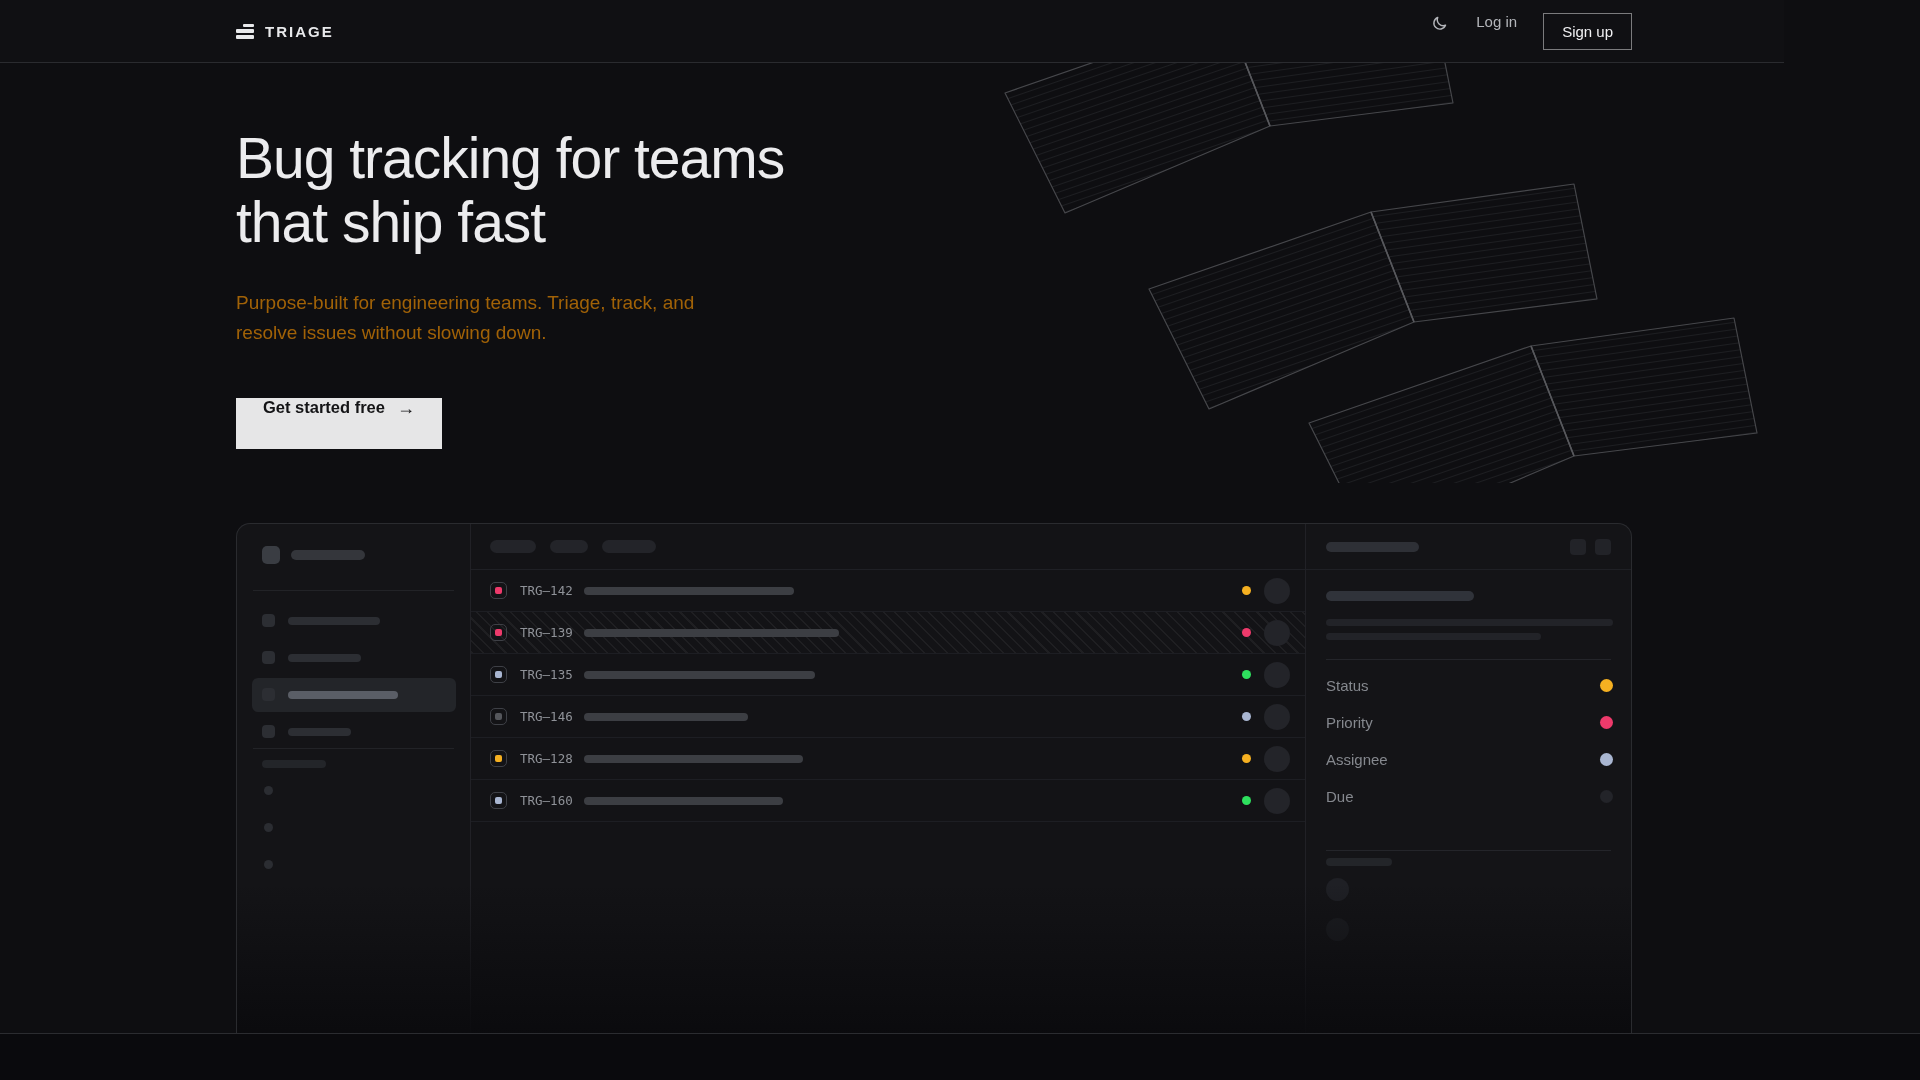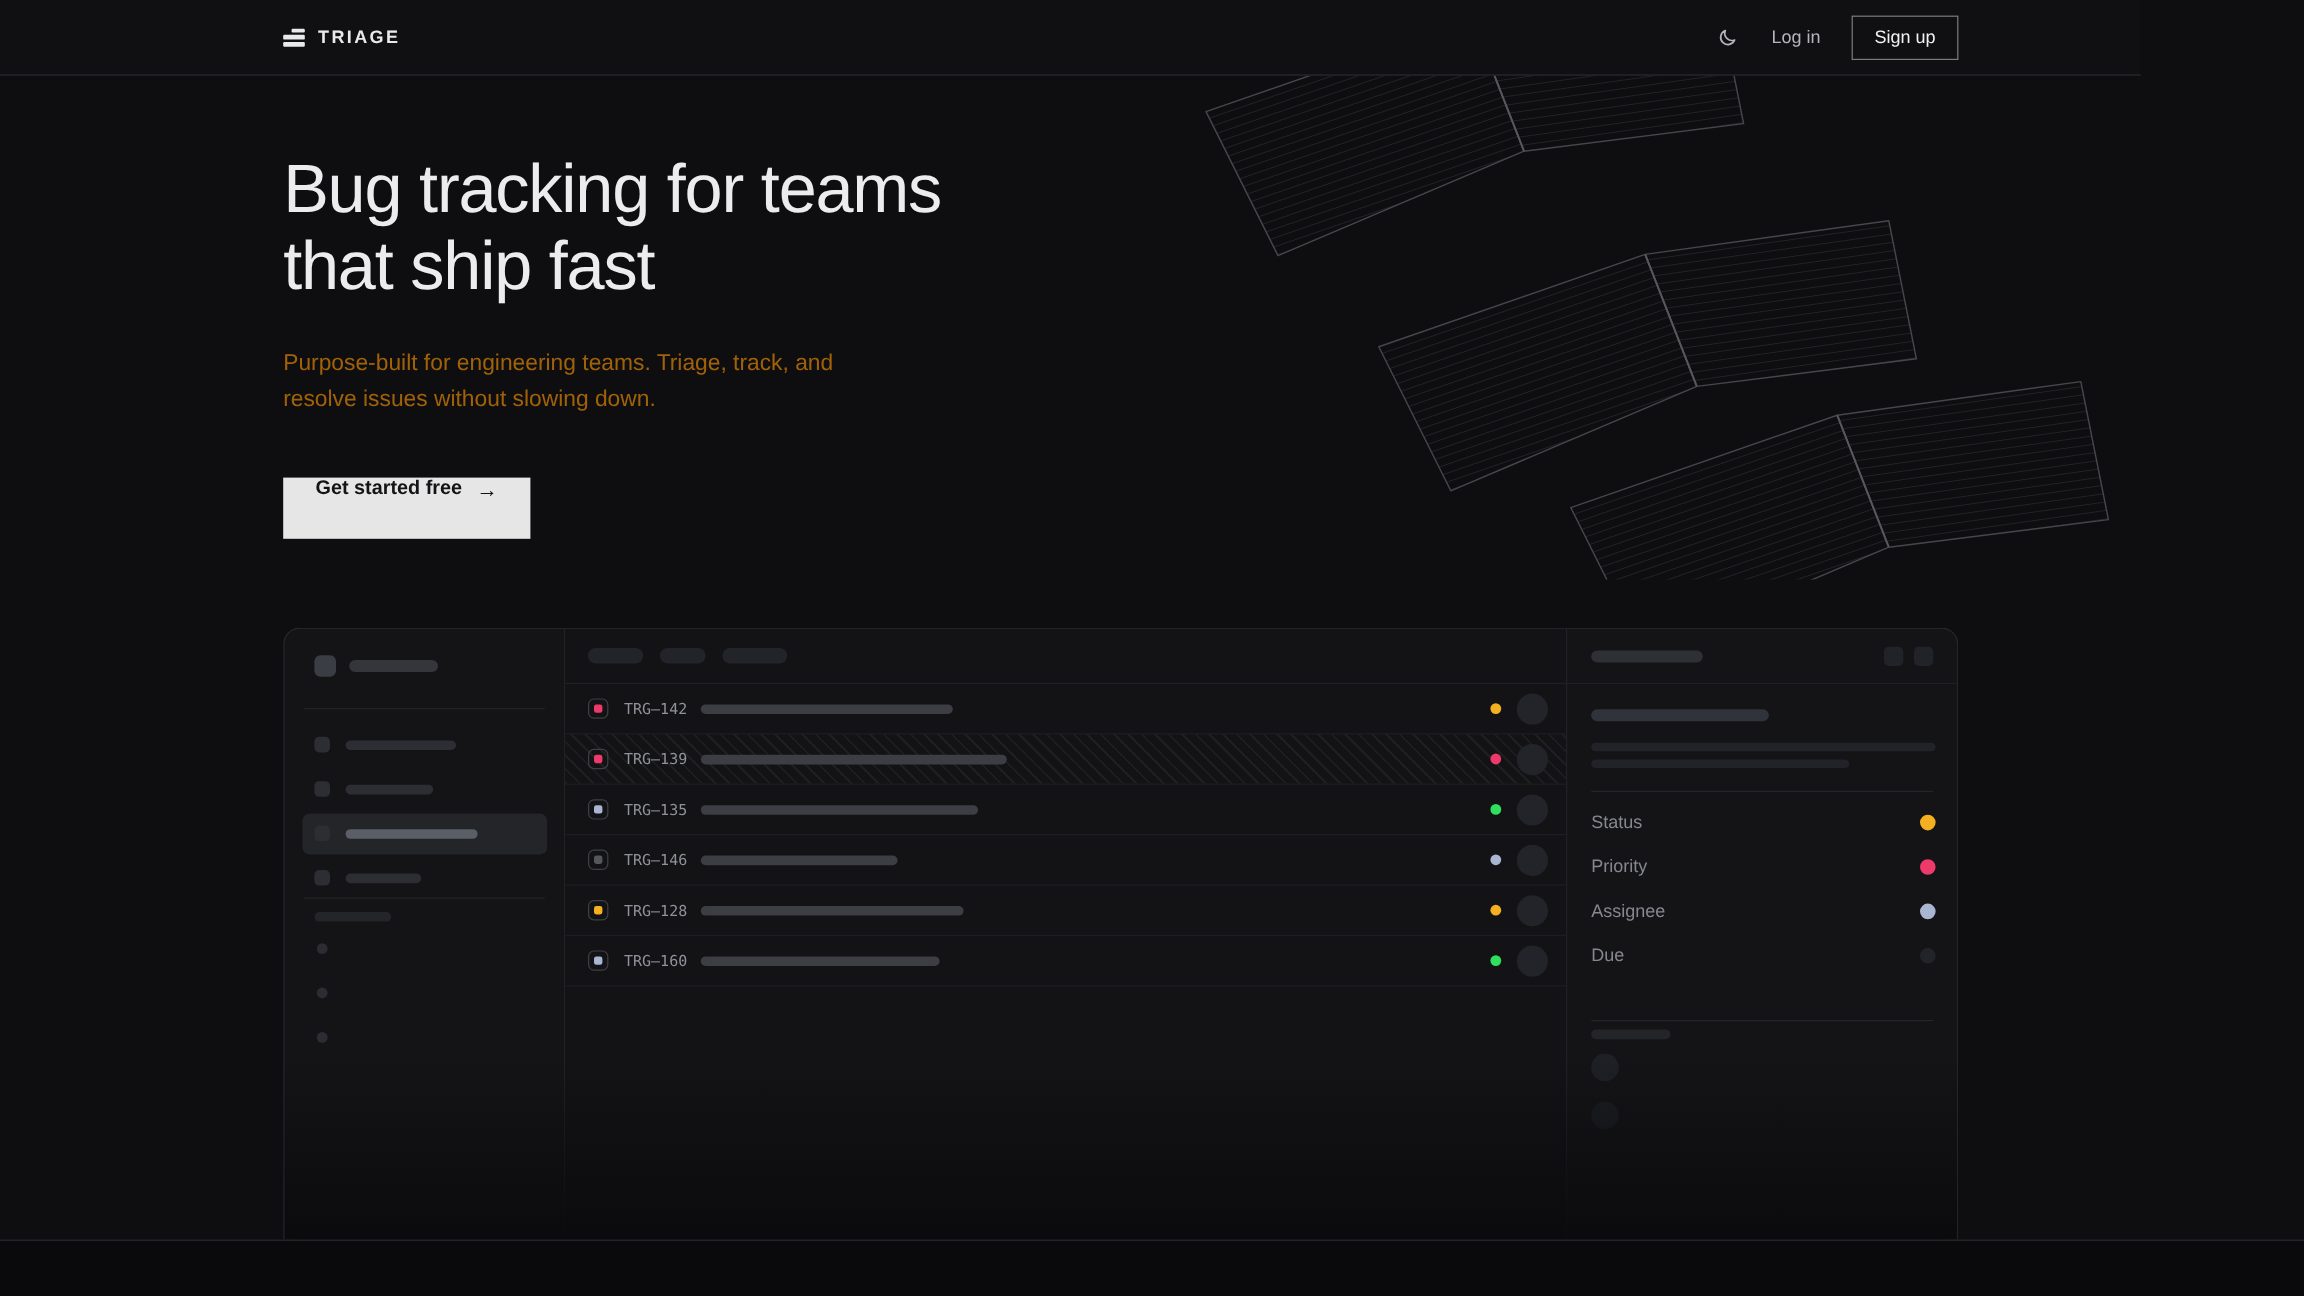--- a/index.html
+++ b/index.html
@@ -12,21 +12,21 @@
             background:#101013; border-bottom:1px solid #2a2b2f; z-index:30; }
   .header-inner { position:absolute; left:236px; width:1396px; height:62px;
                   display:flex; align-items:center; justify-content:space-between; }
   .logo { display:flex; align-items:center; gap:11px; }
   .logo-mark { width:18px; height:15px; display:flex; flex-direction:column; justify-content:space-between; }
   .logo-mark span { height:3.2px; border-radius:1px; background:#e8e9eb; display:block; }
   .logo-mark .b1 { width:11px; margin-left:auto; }
   .logo-mark .b2 { width:18px; }
   .logo-mark .b3 { width:18px; }
   .logo-text { color:#e8e9eb; font-size:15px; font-weight:bold; letter-spacing:2px; }
-  .nav { display:flex; align-items:center; gap:26px; }
+  .nav { display:flex; align-items:flex-start; gap:26px; }
   .moon-btn { width:22px; height:22px; display:flex; align-items:center; justify-content:center; cursor:pointer; }
   .nav-login { color:#b4b6bb; font-size:15px; cursor:pointer; }
   .nav-signup { color:#f1f1f3; font-size:15px; padding:9px 18px; background:transparent;
                 border:1px solid rgba(255,255,255,0.45); cursor:pointer;
                 font-family:"Liberation Sans", sans-serif; }
 
   
   .wireframes { position:absolute; left:980px; top:63px; width:940px; height:420px; z-index:1; pointer-events:none; }
   .hero-heading { position:absolute; left:236px; top:126px; z-index:10;
                   font-size:57px; line-height:64px; font-weight:500; color:#ececee; letter-spacing:-1px; }

